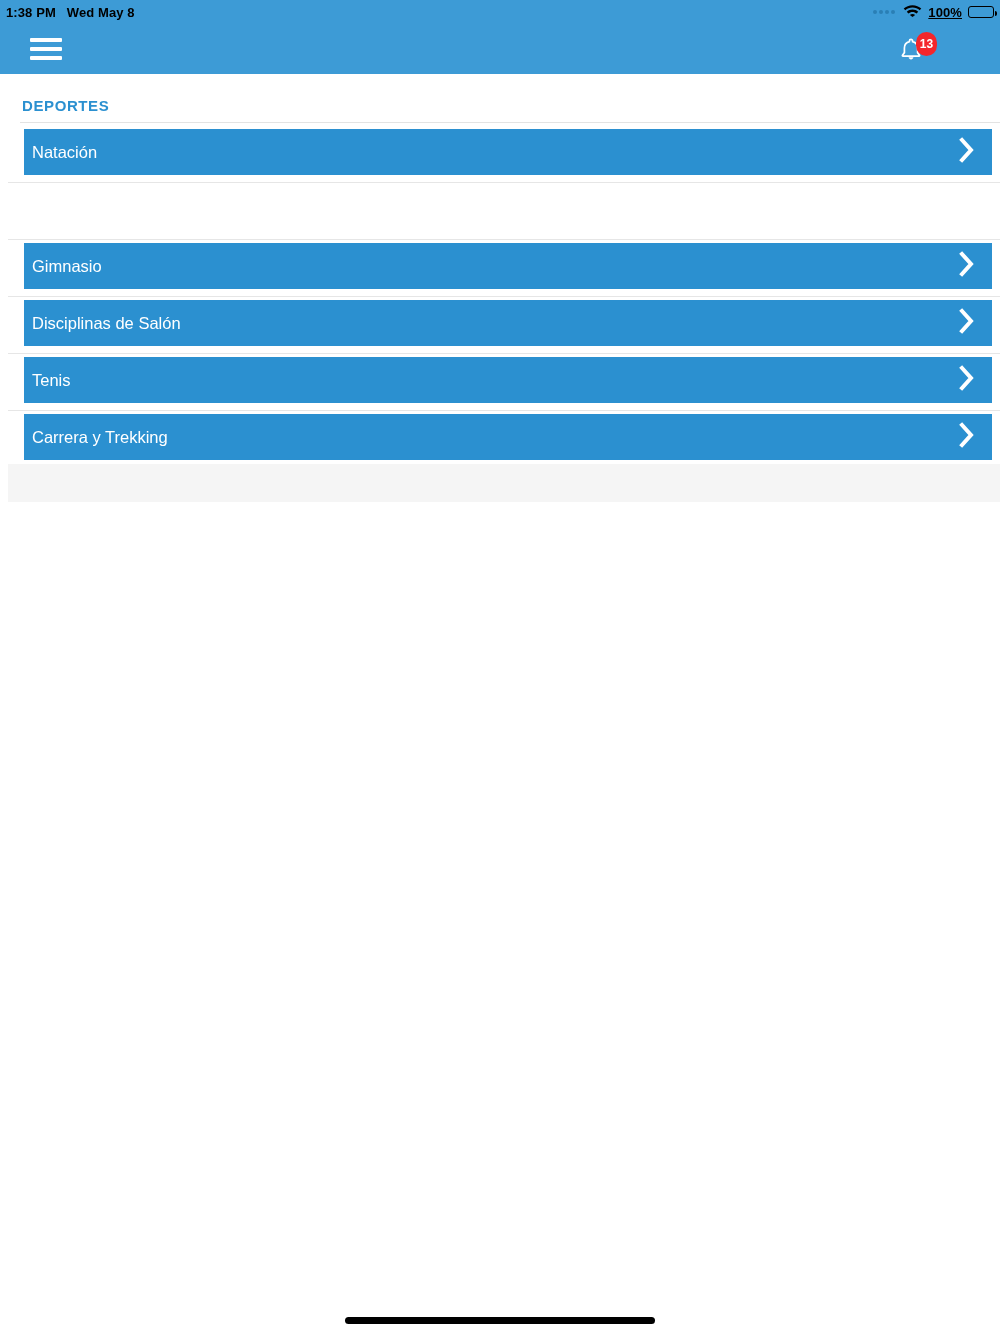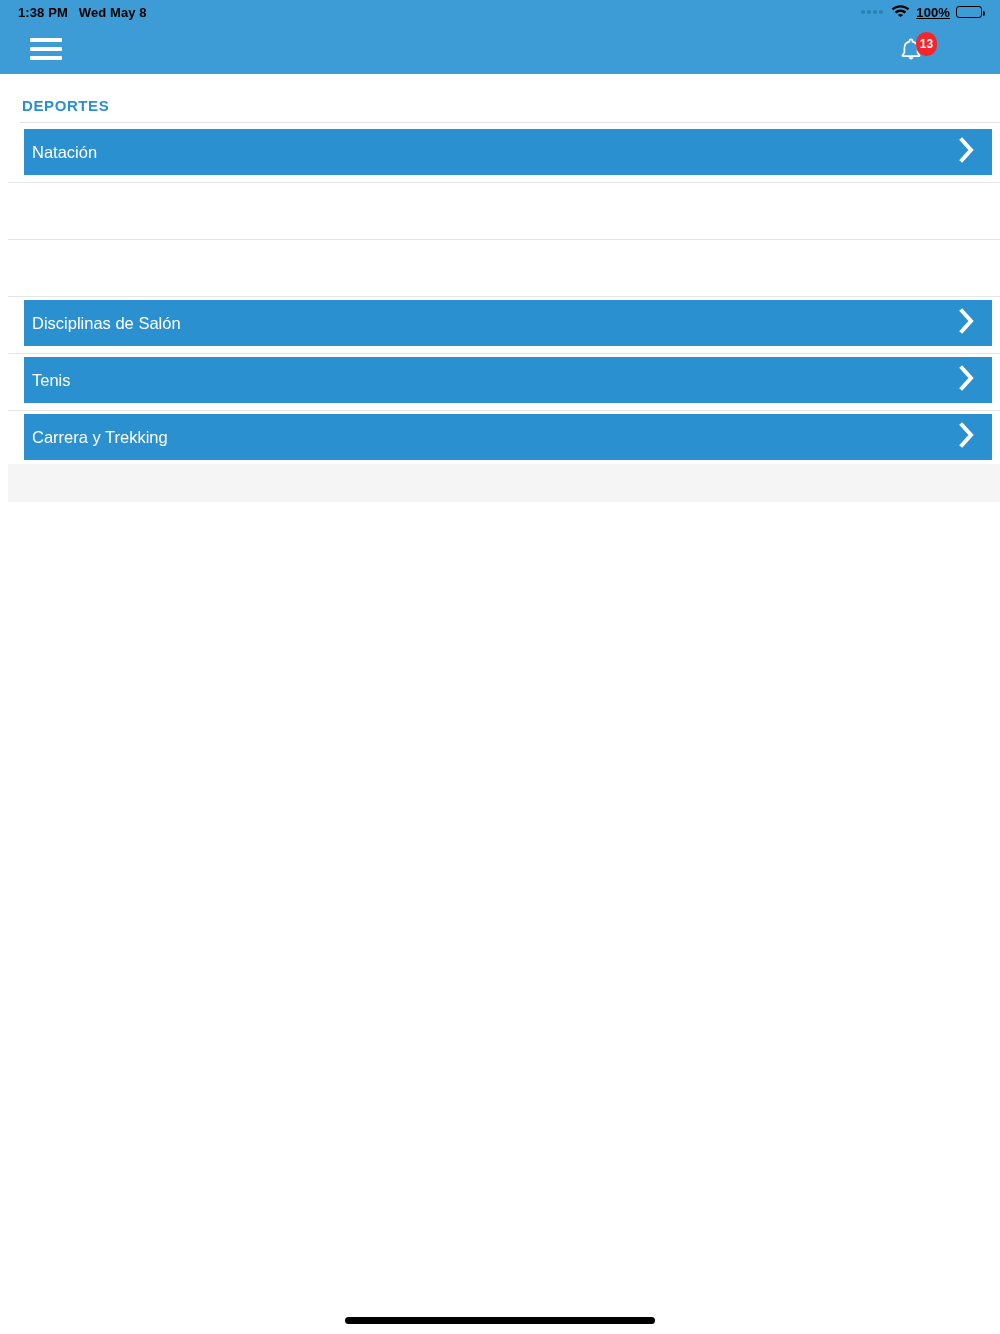--- a/index.html
+++ b/index.html
@@ -18,21 +18,21 @@
   
   .status-bar {
     position: absolute;
     top: 0; left: 0;
     width: 1000px;
     height: 24px;
     background: #3d9bd6;
     display: flex;
     align-items: center;
     justify-content: space-between;
-    padding: 0 18px;
+    padding: 0 6px;
     box-sizing: border-box;
     color: #000;
     font-size: 13px;
     font-weight: bold;
     letter-spacing: 0.1px;
   }
   .status-left {
     display: flex;
     align-items: center;
     gap: 11px;
@@ -281,20 +281,28 @@
         </span>
       </div>
       <div class="divider"></div>
     </div>
 
     <div class="row">
       <div class="divider"></div>
     </div>
 
     <div class="row">
+      <div class="card">
+        <span class="label">Gimnasio</span>
+        <span class="chevron">
+          <svg width="18" height="28" viewBox="0 0 18 28">
+              <path d="M4 4 L13 14 L4 24" fill="none" stroke="#ffffff" stroke-width="4" stroke-linecap="square" stroke-linejoin="miter"></path>
+            </svg>
+        </span>
+      </div>
       <div class="divider"></div>
     </div>
 
     <div class="row">
       <div class="card">
         <span class="label">Disciplinas de Salón</span>
         <span class="chevron">
           <svg width="18" height="28" viewBox="0 0 18 28">
               <path d="M4 4 L13 14 L4 24" fill="none" stroke="#ffffff" stroke-width="4" stroke-linecap="square" stroke-linejoin="miter"></path>
             </svg>

